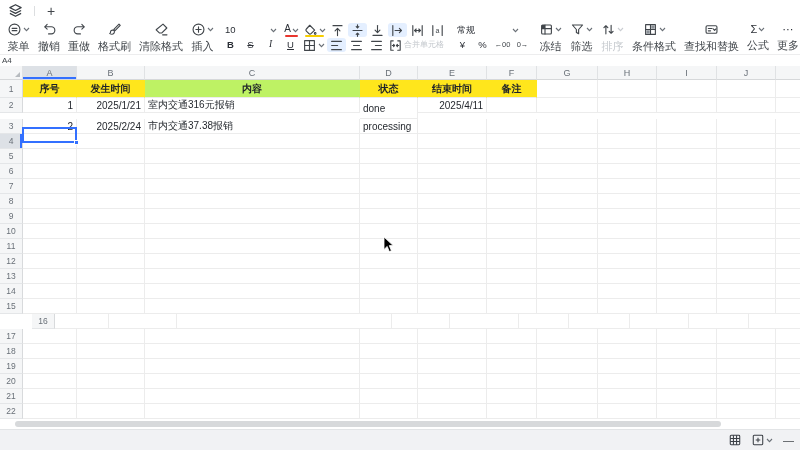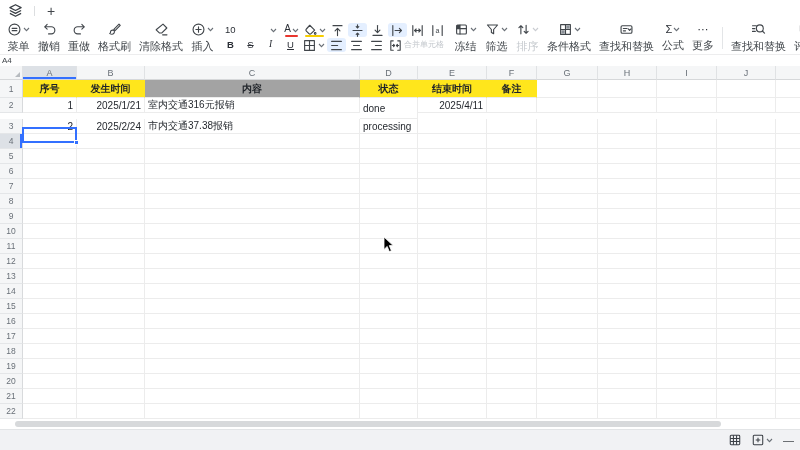--- a/index.html
+++ b/index.html
@@ -307,20 +307,46 @@
             <span style="display: flex;">
               <svg viewBox="0 0 16 16" width="15" height="15" fill="none" stroke="#41464b" stroke-width="1.2" stroke-linejoin="round" stroke-linecap="round">
                 <path d="M5.6 3H3v10h2.6M10.4 3H13v10h-2.6"></path>
                 <path d="M4.6 8h2.4M5.9 6.9 7 8 5.9 9.1M11.4 8H9M10.1 6.9 9 8l1.1 1.1"></path>
               </svg>
             </span>
             <span class="txt mg">合并单元格</span>
           </div>
         </div>
       </div>
+      <div class="stack">
+        <div class="srow">
+          <div class="mini wide" style="width: 62px;">
+            <span class="txt nf">常规</span>
+            <span style="display: flex;">
+              <svg class="chv" width="7" height="5" viewBox="0 0 7 5" fill="none">
+                <path d="M1 1l2.5 2.6L6 1" stroke="#6a7077" stroke-width="1.1"></path>
+              </svg>
+            </span>
+          </div>
+        </div>
+        <div class="srow">
+          <div class="mini">
+            <span class="txt">¥</span>
+          </div>
+          <div class="mini">
+            <span class="txt">%</span>
+          </div>
+          <div class="mini">
+            <span class="txt dec">←00</span>
+          </div>
+          <div class="mini">
+            <span class="txt dec">0→</span>
+          </div>
+        </div>
+      </div>
       <div class="tb-btn">
         <div class="ic">
           <span style="display: flex;">
             <svg viewBox="0 0 16 16" width="15" height="15" fill="none" stroke="#41464b" stroke-width="1.2" stroke-linejoin="round" stroke-linecap="round">
               <rect x="2.8" y="3.2" width="10.4" height="9.6" rx="1"></rect>
               <path d="M6.4 3.2v9.6M2.8 7h10.4"></path>
               <rect class="fl" x="2.8" y="3.2" width="3.6" height="3.8" fill="#41464b" stroke="none"></rect>
             </svg>
           </span>
           <span style="display: flex;">
@@ -451,21 +477,21 @@
         <div class="cell ch" style="width: 61px;">G</div>
         <div class="cell ch" style="width: 59px;">H</div>
         <div class="cell ch" style="width: 60px;">I</div>
         <div class="cell ch" style="width: 59px;">J</div>
         <div class="cell ch" style="width: 60px;"></div>
       </div>
       <div class="gr">
         <div class="cell rh" style="width: 23px; height: 18px;">1</div>
         <div class="cell dc yellow" style="width: 54px; height: 18px; background: rgb(255, 230, 28);">序号</div>
         <div class="cell dc yellow" style="width: 68px; height: 18px; background: rgb(255, 230, 28);">发生时间</div>
-        <div class="cell dc yellow" style="width: 215px; height: 18px; background: #a3a3a3;">内容</div>
+        <div class="cell dc yellow" style="width: 215px; height: 18px; background: #bef264;">内容</div>
         <div class="cell dc yellow" style="width: 58px; height: 18px; background: rgb(255, 230, 28);">状态</div>
         <div class="cell dc yellow" style="width: 69px; height: 18px; background: rgb(255, 230, 28);">结束时间</div>
         <div class="cell dc yellow" style="width: 50px; height: 18px; background: rgb(255, 230, 28);">备注</div>
         <div class="cell dc" style="width: 61px; height: 18px;"></div>
         <div class="cell dc" style="width: 59px; height: 18px;"></div>
         <div class="cell dc" style="width: 60px; height: 18px;"></div>
         <div class="cell dc" style="width: 59px; height: 18px;"></div>
         <div class="cell dc" style="width: 60px; height: 18px;"></div>
       </div>
       <div class="gr">
@@ -658,21 +684,21 @@
         <div class="cell dc" style="width: 58px; height: 15px;"></div>
         <div class="cell dc" style="width: 69px; height: 15px;"></div>
         <div class="cell dc" style="width: 50px; height: 15px;"></div>
         <div class="cell dc" style="width: 61px; height: 15px;"></div>
         <div class="cell dc" style="width: 59px; height: 15px;"></div>
         <div class="cell dc" style="width: 60px; height: 15px;"></div>
         <div class="cell dc" style="width: 59px; height: 15px;"></div>
         <div class="cell dc" style="width: 60px; height: 15px;"></div>
       </div>
       <div class="gr">
-        <div class="cell rh" style="width: 23px; height: 15px;">16</div>
+        <div class="cell rh" style="width: 23px; height: 15px; margin-left: 32px;">16</div>
         <div class="cell dc" style="width: 54px; height: 15px;"></div>
         <div class="cell dc" style="width: 68px; height: 15px;"></div>
         <div class="cell dc" style="width: 215px; height: 15px;"></div>
         <div class="cell dc" style="width: 58px; height: 15px;"></div>
         <div class="cell dc" style="width: 69px; height: 15px;"></div>
         <div class="cell dc" style="width: 50px; height: 15px;"></div>
         <div class="cell dc" style="width: 61px; height: 15px;"></div>
         <div class="cell dc" style="width: 59px; height: 15px;"></div>
         <div class="cell dc" style="width: 60px; height: 15px;"></div>
         <div class="cell dc" style="width: 59px; height: 15px;"></div>

